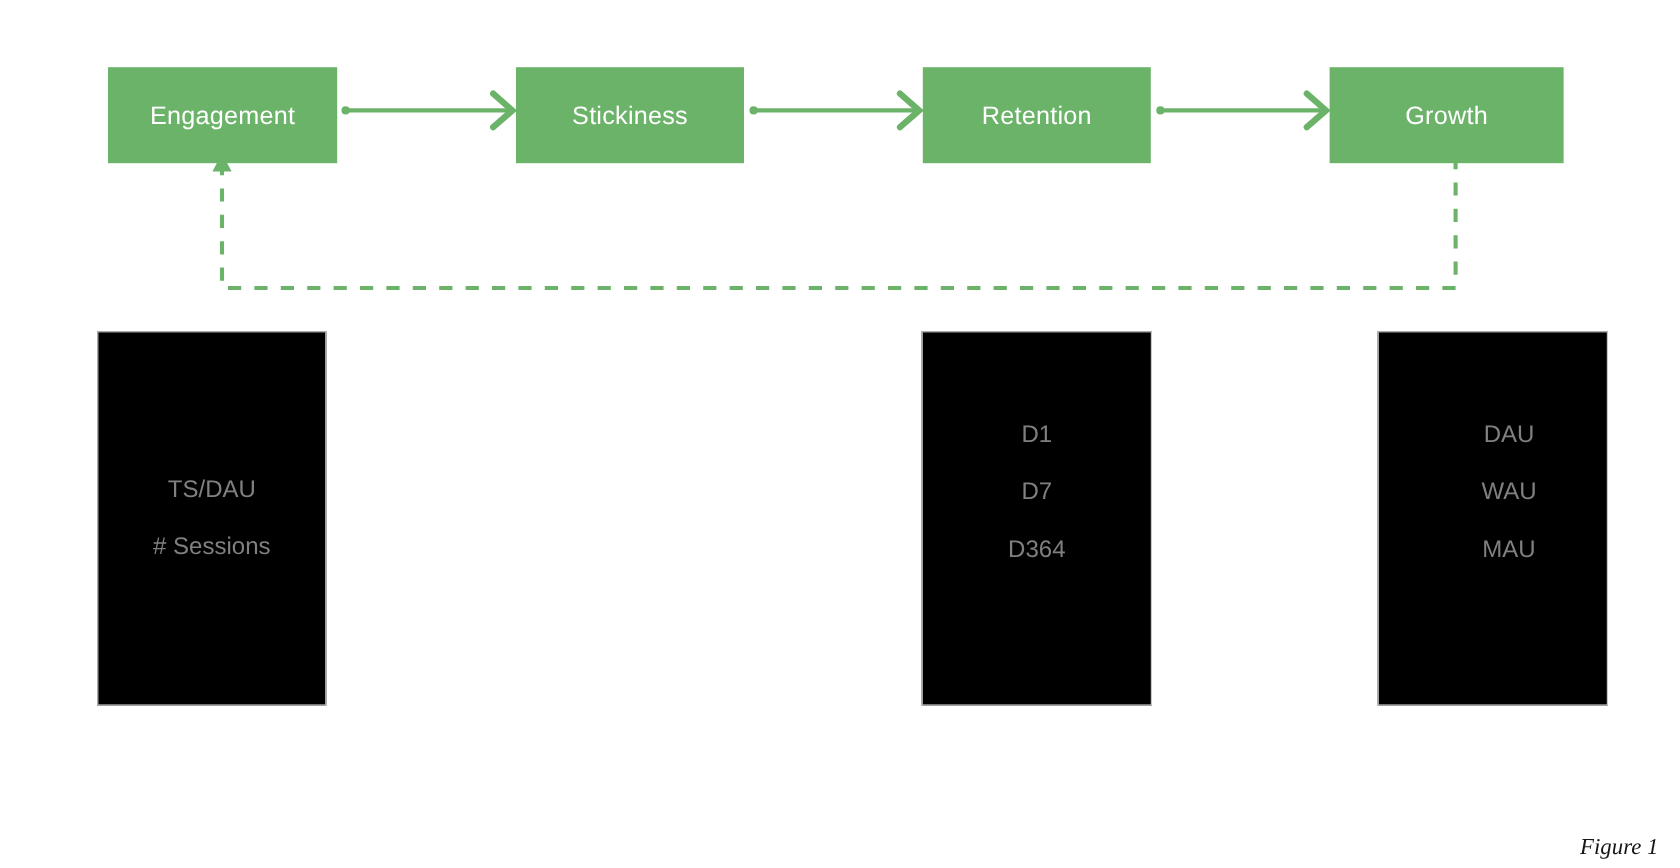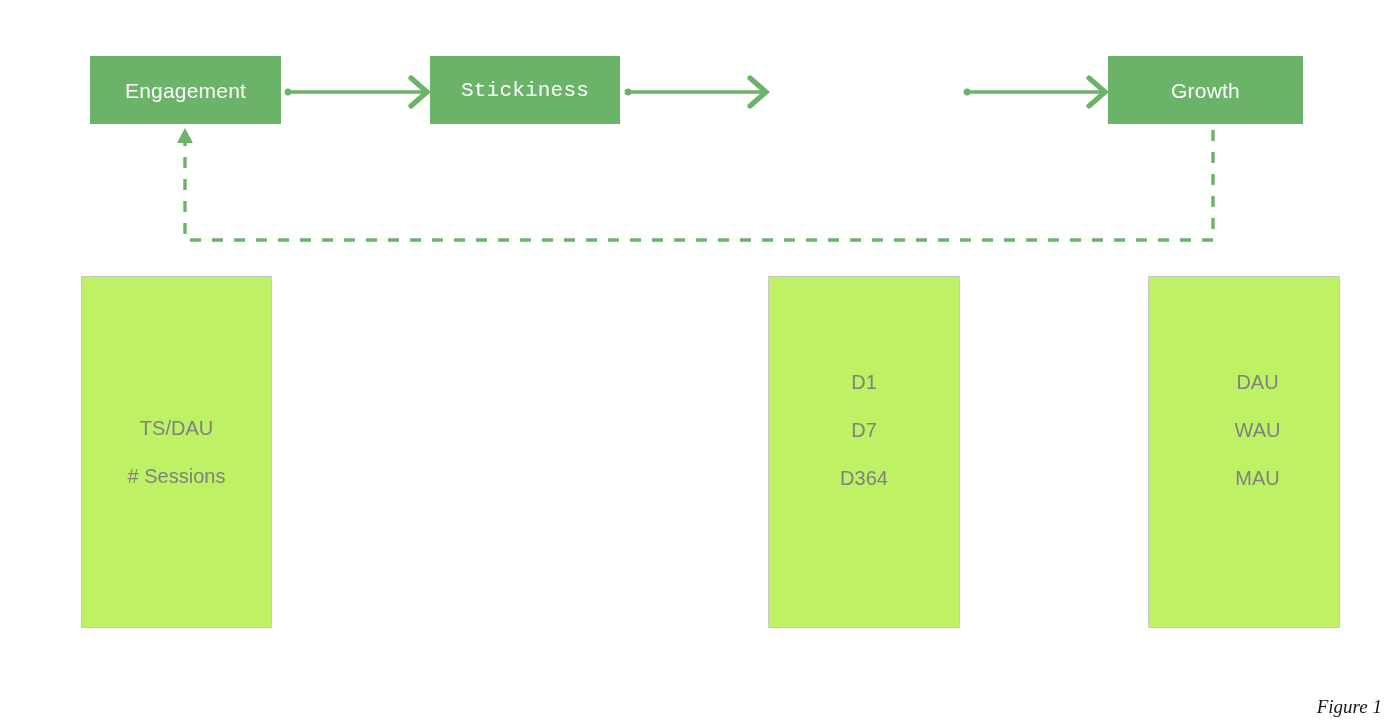--- a/index.html
+++ b/index.html
@@ -17,58 +17,58 @@
     width: 1400px;
     height: 723px;
     background: #ffffff;
     overflow: hidden;
   }
 
   
   .stage-box {
     position: absolute;
     top: 56px;
-    height: 68px;
+    height: 80px;
     background: #6cb36a;
     display: flex;
     align-items: center;
     justify-content: center;
     box-sizing: border-box;
   }
   .stage-label {
     color: #ffffff;
     font-size: 21px;
     font-weight: 400;
     letter-spacing: 0.2px;
     line-height: 1;
     white-space: nowrap;
   }
 
   .stage-1 { left: 90px;   width: 191px; }
-  .stage-2 { left: 430px;  width: 190px; font-family: Liberation Mono, monospace; }
+  .stage-2 { left: 430px;  width: 190px; }
   .stage-3 { left: 769px;  width: 190px; }
   .stage-4 { left: 1108px; width: 195px; }
 
   
   #connectors {
     position: absolute;
     left: 0;
     top: 0;
     width: 1400px;
     height: 723px;
     pointer-events: none;
   }
 
   
   .metric-box {
     position: absolute;
     top: 276px;
-    height: 352px;
+    height: 312px;
     border: 1px solid #c8c8c8;
-    background: #bef264;
+    background: #000000;
     box-sizing: border-box;
     display: flex;
     flex-direction: column;
     align-items: center;
     justify-content: center;
   }
   .metric-inner {
     display: flex;
     flex-direction: column;
     align-items: center;
@@ -137,20 +137,23 @@
   </svg>
 
   <div class="stage-box stage-1">
     <span class="stage-label">Engagement</span>
   </div>
 
   <div class="stage-box stage-2">
     <span class="stage-label">Stickiness</span>
   </div>
 
+  <div class="stage-box stage-3">
+    <span class="stage-label">Retention</span>
+  </div>
 
   <div class="stage-box stage-4">
     <span class="stage-label">Growth</span>
   </div>
 
   <div class="metric-box metric-1">
     <div class="metric-inner">
       <div class="metric-line">TS/DAU</div>
       <div class="metric-line"># Sessions</div>
     </div>

